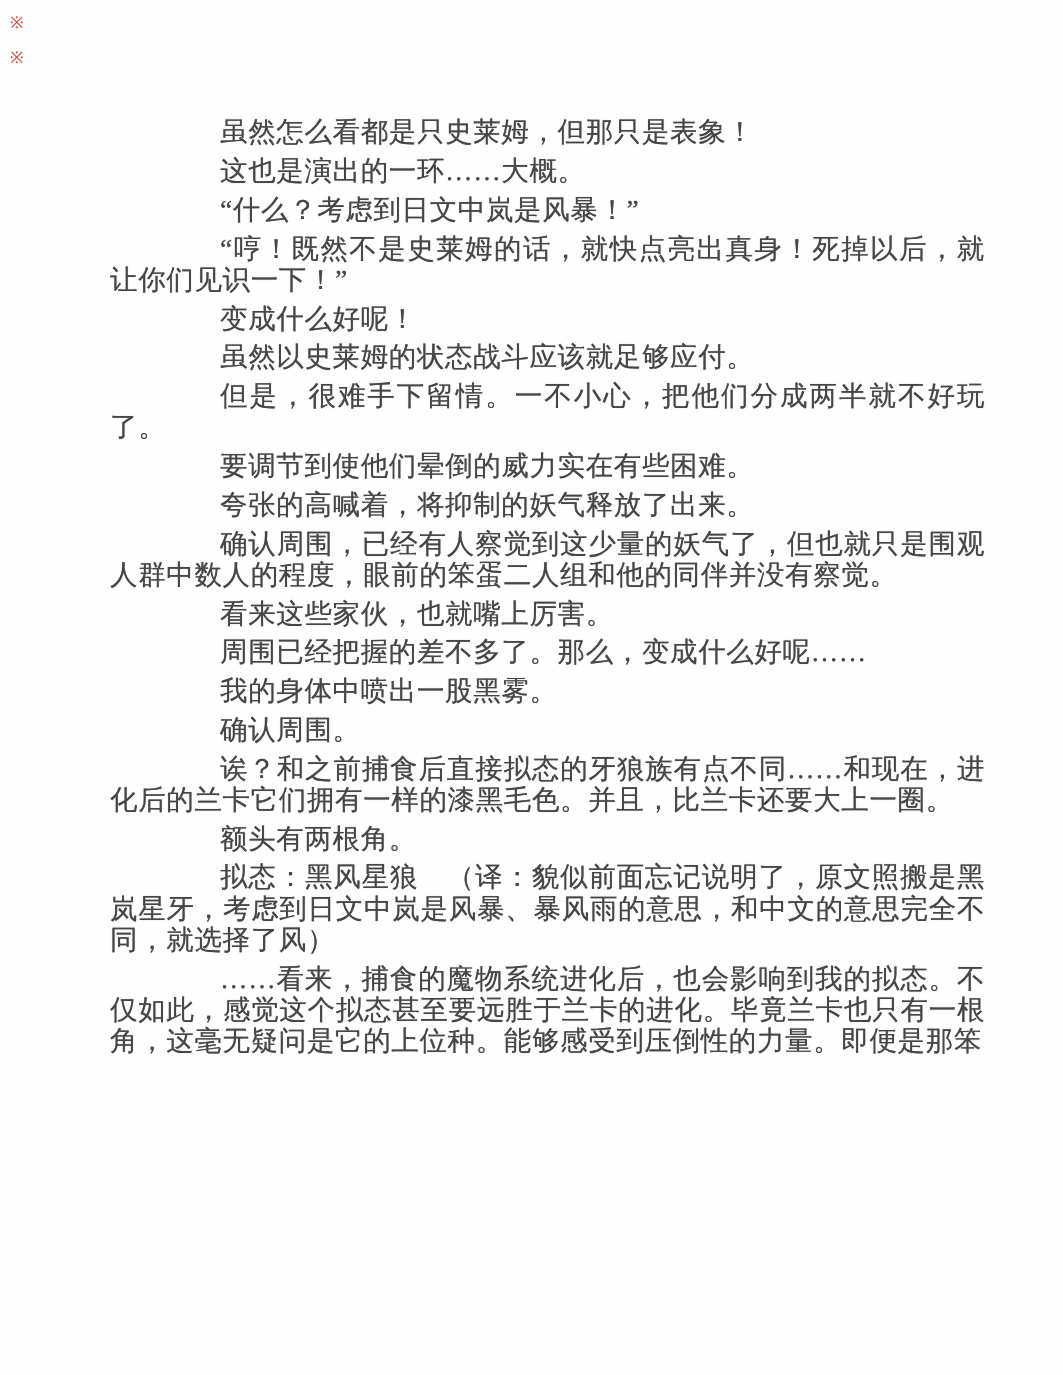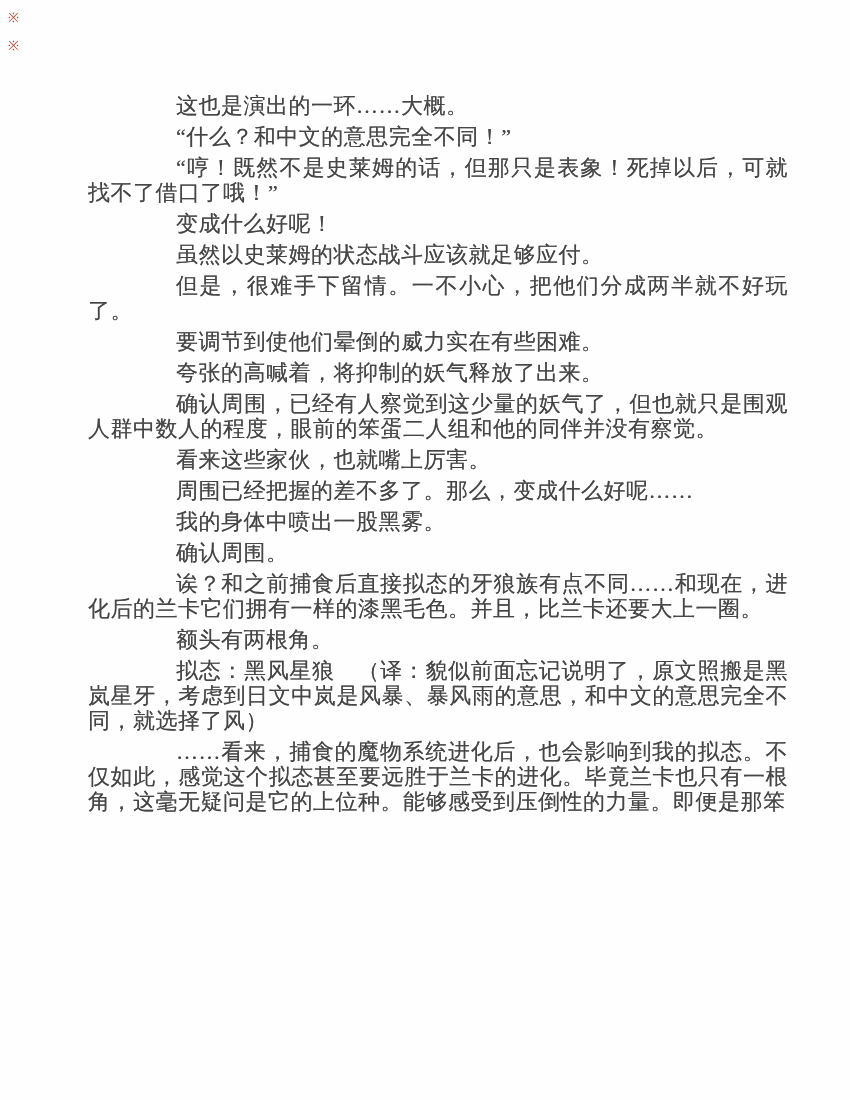--- a/index.html
+++ b/index.html
@@ -54,23 +54,24 @@
 </style>
 </head>
 <body>
 
 <div class="page">
   <div class="corner-marks">
     <span>※</span>
     <span>※</span>
   </div>
   <div class="text-block">
+      <p class="para">虽然怎么看都是只史莱姆，但那只是表象！</p>
       <p class="para">这也是演出的一环……大概。</p>
-      <p class="para">“什么？和中文的意思完全不同！”</p>
-      <p class="para">“哼！既然不是史莱姆的话，但那只是表象！死掉以后，可就找不了借口了哦！”</p>
+      <p class="para">“什么？考虑到日文中岚是风暴！”</p>
+      <p class="para">“哼！既然不是史莱姆的话，就快点亮出真身！死掉以后，就让你们见识一下！”</p>
       <p class="para">变成什么好呢！</p>
       <p class="para">虽然以史莱姆的状态战斗应该就足够应付。</p>
       <p class="para">但是，很难手下留情。一不小心，把他们分成两半就不好玩了。</p>
       <p class="para">要调节到使他们晕倒的威力实在有些困难。</p>
       <p class="para">夸张的高喊着，将抑制的妖气释放了出来。</p>
       <p class="para">确认周围，已经有人察觉到这少量的妖气了，但也就只是围观人群中数人的程度，眼前的笨蛋二人组和他的同伴并没有察觉。</p>
       <p class="para">看来这些家伙，也就嘴上厉害。</p>
       <p class="para">周围已经把握的差不多了。那么，变成什么好呢……</p>
       <p class="para">我的身体中喷出一股黑雾。</p>
       <p class="para">确认周围。</p>

